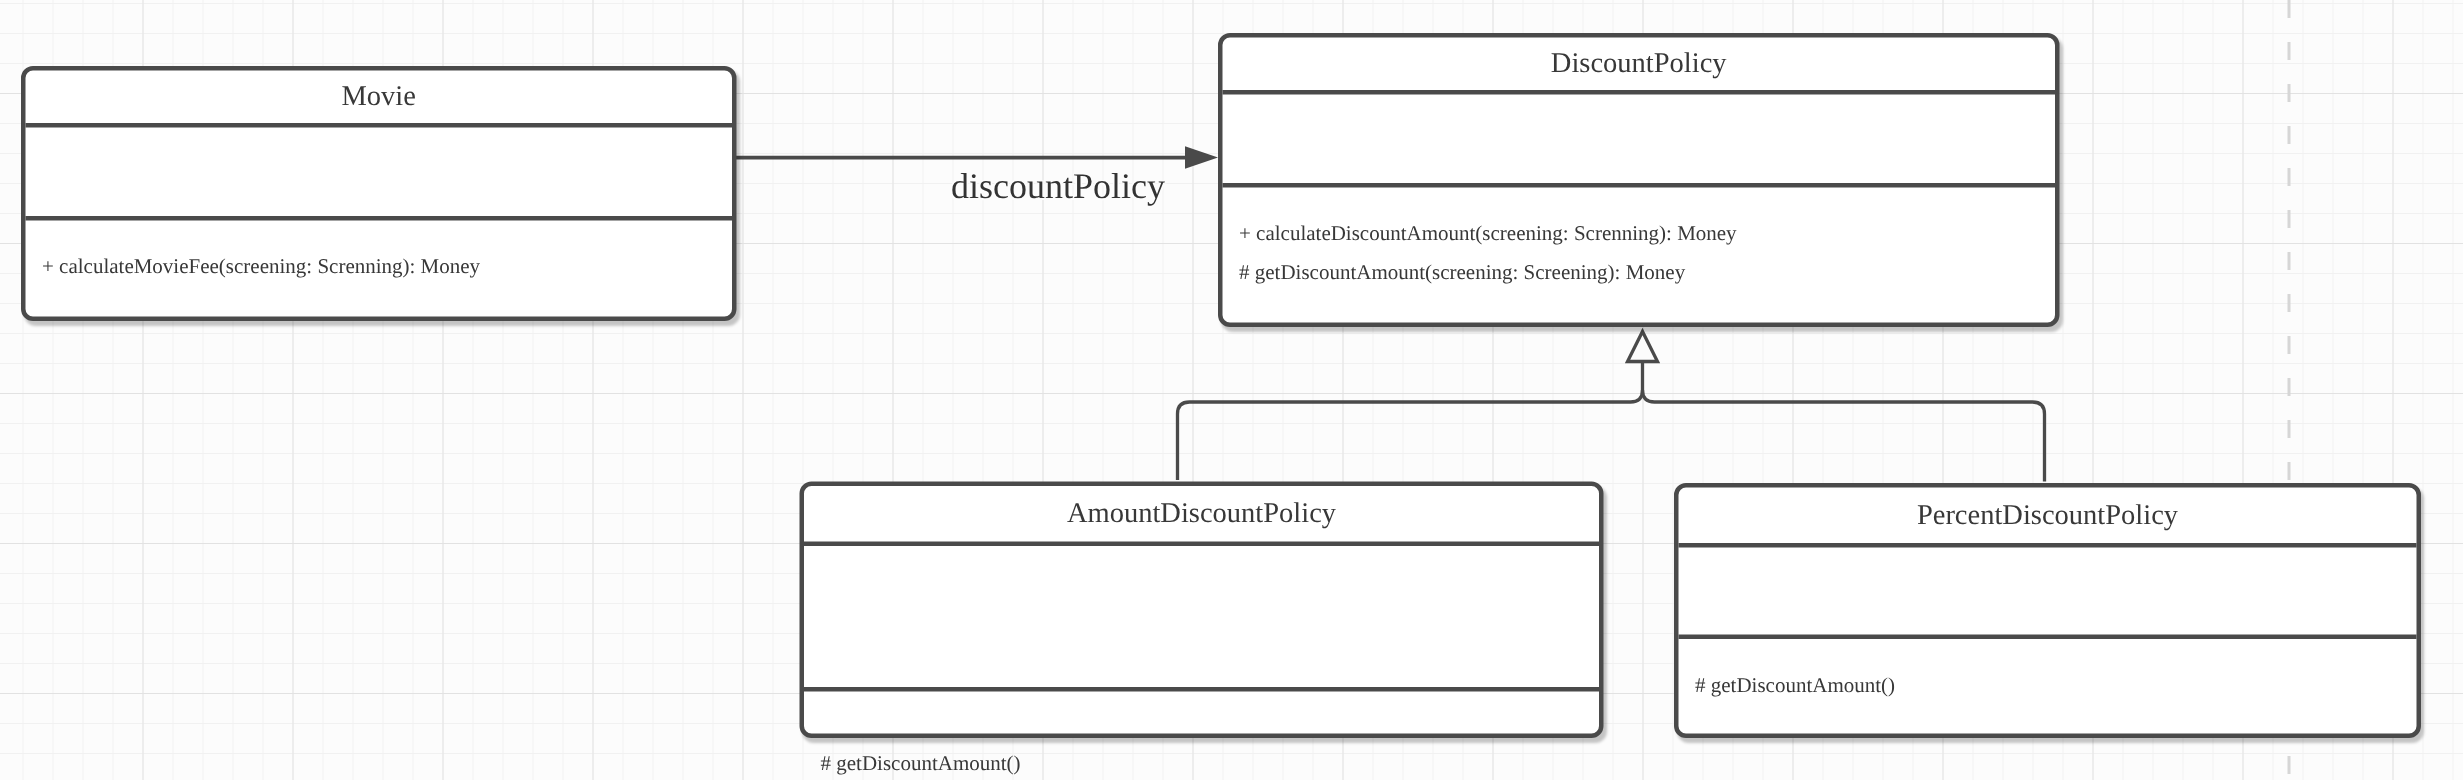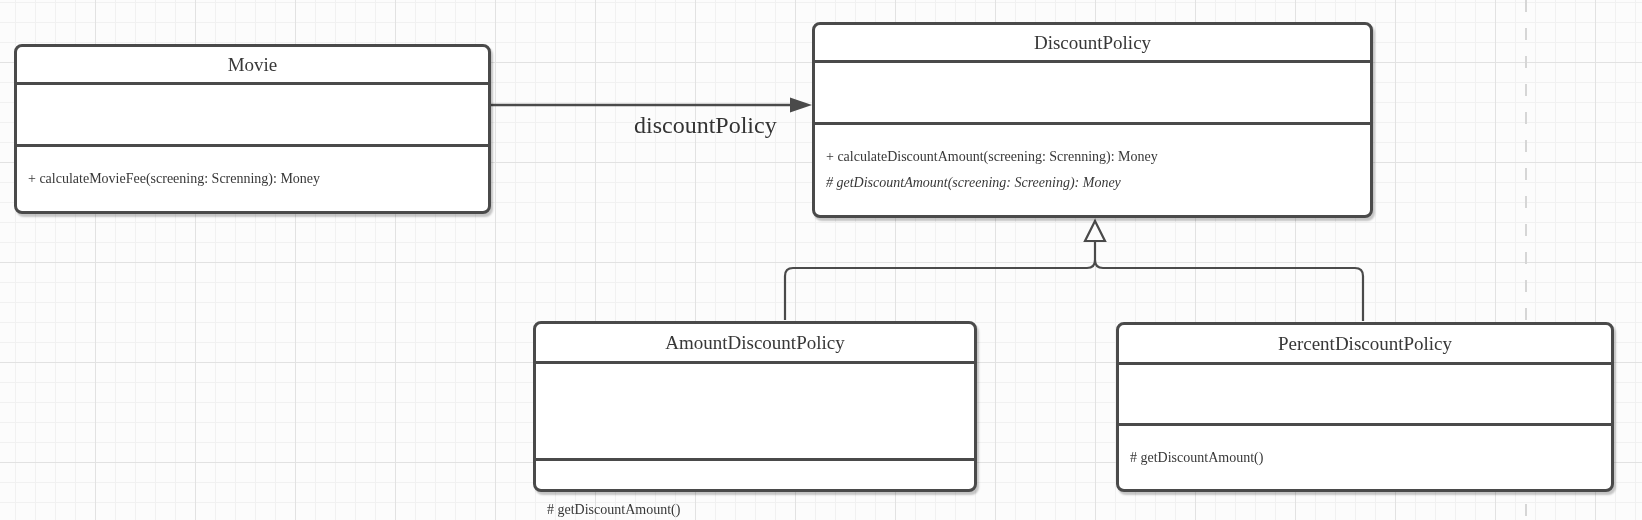--- a/index.html
+++ b/index.html
@@ -71,21 +71,20 @@
     flex: 1 1 auto;
     display: flex;
     flex-direction: column;
     justify-content: center;
     padding-left: 11px;
     padding-right: 6px;
     font-size: 14px;
     line-height: 26px;
   }
   .uml-method.abstract {
-    font-style: italic;
   }
 
   .edge-label {
     position: absolute;
     z-index: 4;
     font-size: 24px;
     color: #333333;
     white-space: nowrap;
     text-shadow:
       1px 1px 0 #fcfcfc, -1px -1px 0 #fcfcfc,
@@ -94,21 +93,21 @@
 
   
   #class-movie   { left: 14px;   top: 22px;  width: 477px; height: 170px; margin-top: 22px; }
   #class-movie .uml-title { height: 38px; }
   #class-movie .uml-attrs { height: 62px; }
 
   #class-discount { left: 812px; top: 22px;  width: 561px; height: 196px; }
   #class-discount .uml-title { height: 38px; }
   #class-discount .uml-attrs { height: 62px; }
 
-  #class-amount  { left: 533px;  top: 321px; width: 444px; height: 171px; gap: 36px; }
+  #class-amount  { left: 533px;  top: 321px; width: 536px; height: 171px; gap: 36px; }
   #class-amount .uml-title { height: 40px; }
   #class-amount .uml-attrs { height: 61px; }
 
   #class-percent { left: 1116px; top: 322px; width: 498px; height: 170px; }
   #class-percent .uml-title { height: 40px; }
   #class-percent .uml-attrs { height: 61px; }
 
   #label-discount-policy { left: 634px; top: 112px; }
   #page-break-line { left: 1525px; }
 </style>

